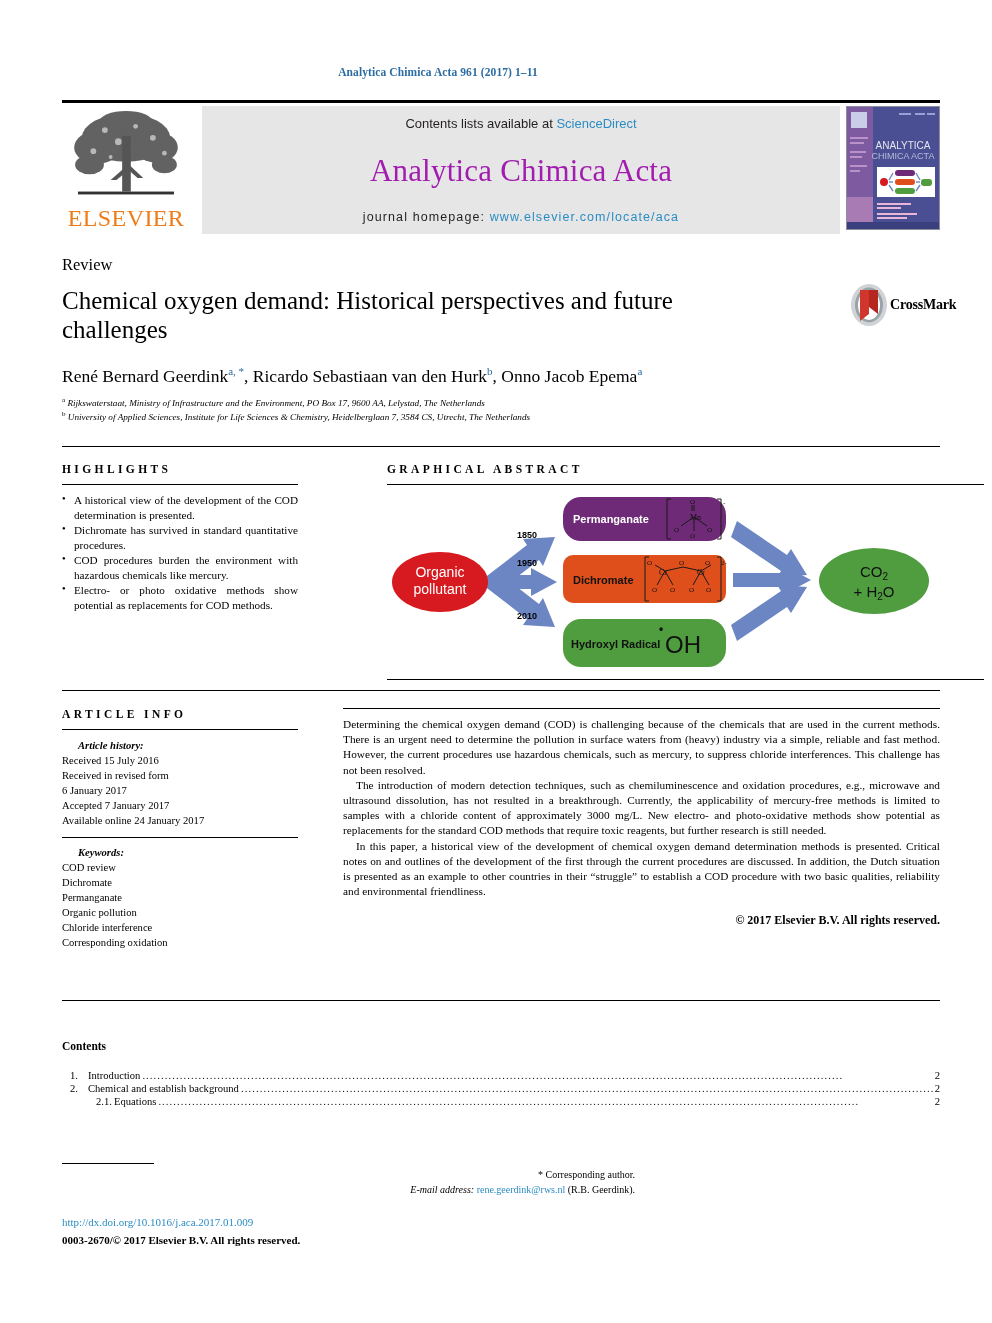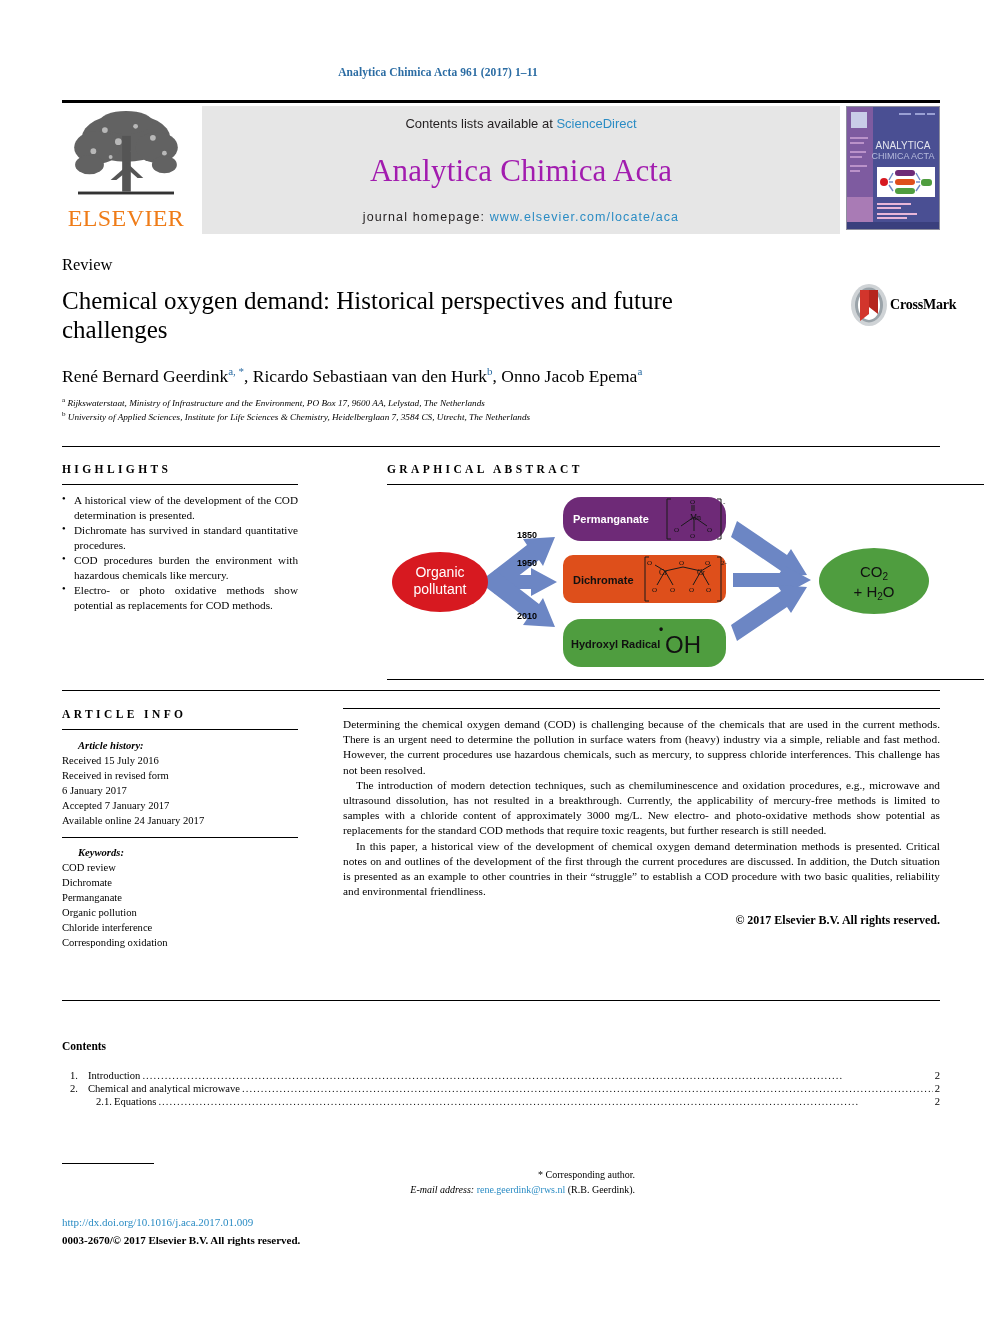--- a/index.html
+++ b/index.html
@@ -410,21 +410,21 @@
     <div class="contents-head">Contents</div>
     <div class="toc">
       <div class="toc-row">
         <span class="toc-num">1.</span>
         <span class="toc-label">Introduction</span>
         <span class="toc-dots">...........................................................................................................................................................................................</span>
         <span class="toc-page">2</span>
       </div>
       <div class="toc-row">
         <span class="toc-num">2.</span>
-        <span class="toc-label">Chemical and analytical microwave</span>
+        <span class="toc-label">Chemical and establish background</span>
         <span class="toc-dots">...........................................................................................................................................................................................</span>
         <span class="toc-page">2</span>
       </div>
       <div class="toc-row">
         <span class="toc-num sub">2.1.</span>
         <span class="toc-label">Equations</span>
         <span class="toc-dots">...........................................................................................................................................................................................</span>
         <span class="toc-page">2</span>
       </div>
     </div>

